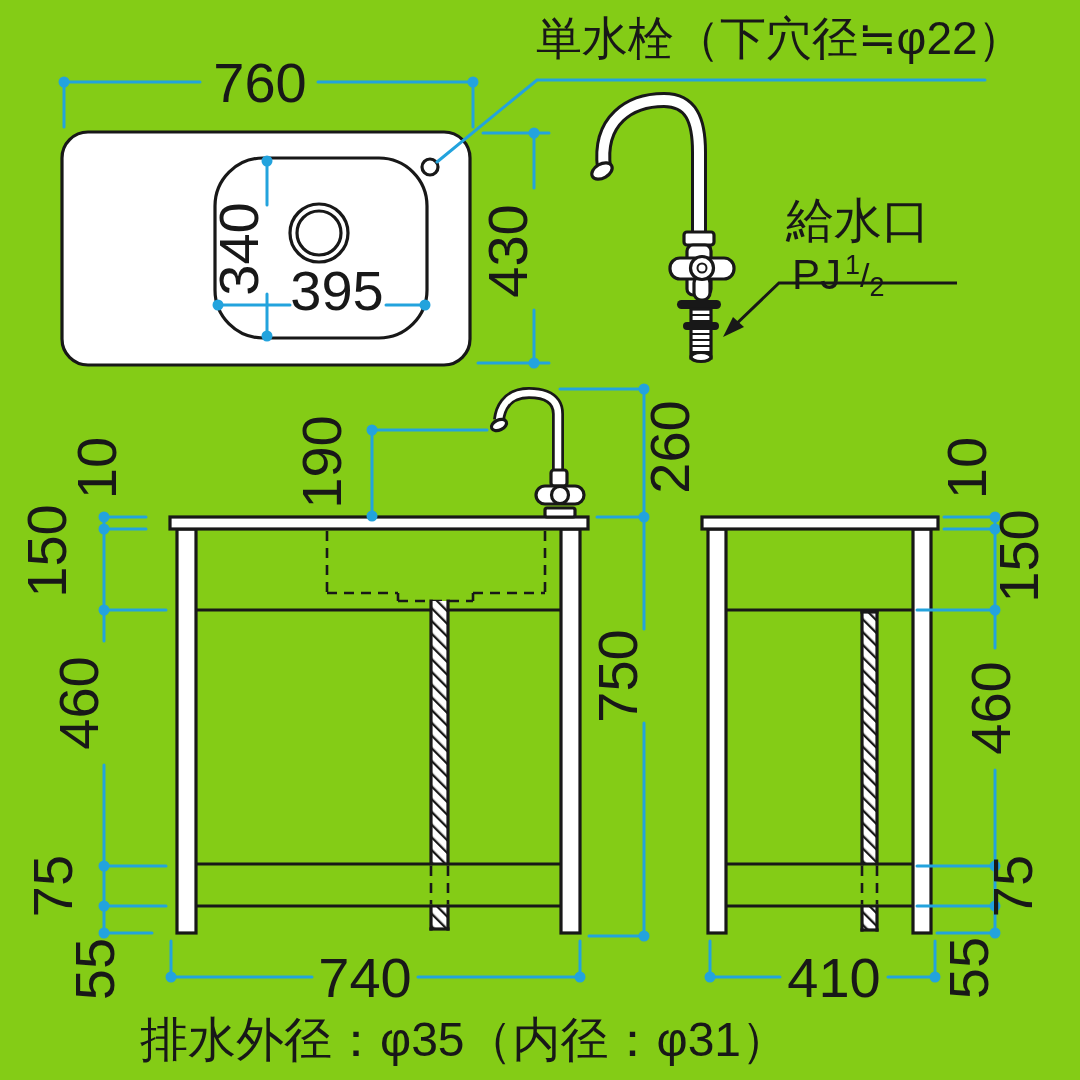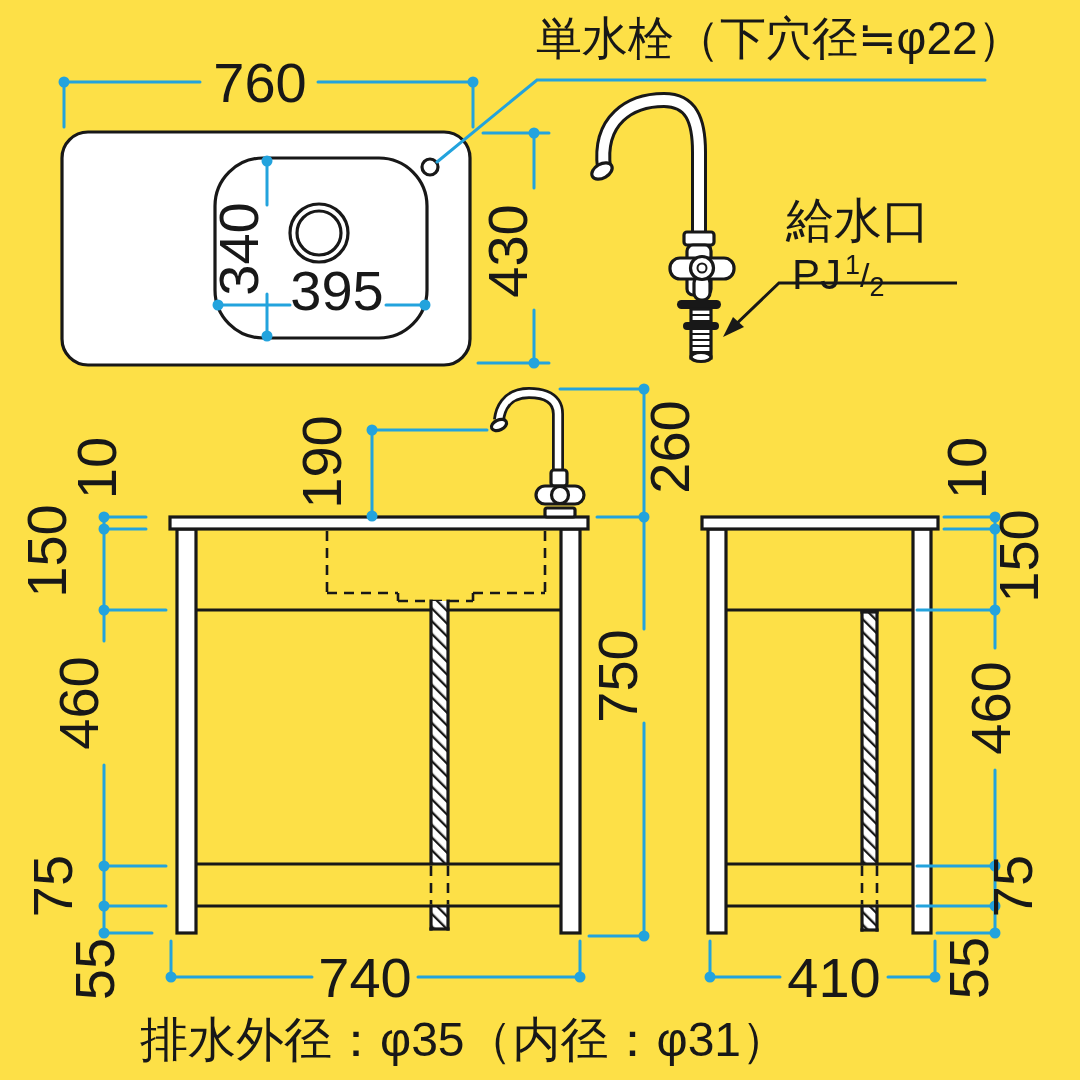--- a/index.html
+++ b/index.html
@@ -1,16 +1,16 @@
 <!DOCTYPE html>
 <html><head>
 <meta charset="utf-8">
 <style>
   html,body{margin:0;padding:0;background:#ffffff;}
-  .stage{width:1080px;height:1080px;position:relative;background:#fde047;overflow:hidden;}
+  .stage{width:1080px;height:1080px;position:relative;background:#84cc16;overflow:hidden;}
   svg{display:block;}
   .bl{stroke:#181818;stroke-width:3.2;fill:none;stroke-linecap:square;}
   .blf{stroke:#181818;stroke-width:3.2;fill:#ffffff;}
   .blthin{stroke:#181818;stroke-width:2;fill:none;}
   .dash{stroke:#181818;stroke-width:2.6;fill:none;stroke-dasharray:10 7;}
   .cy{stroke:#23a3dd;stroke-width:3;fill:none;stroke-linecap:round;}
   .dot{fill:#23a3dd;stroke:none;}
   .dim{font-family:"Liberation Sans","DejaVu Sans",sans-serif;font-size:56px;fill:#181818;text-anchor:middle;}
   .jp{font-family:"Liberation Sans","DejaVu Sans",sans-serif;fill:#181818;}
   .fillb{fill:#181818;stroke:none;}

